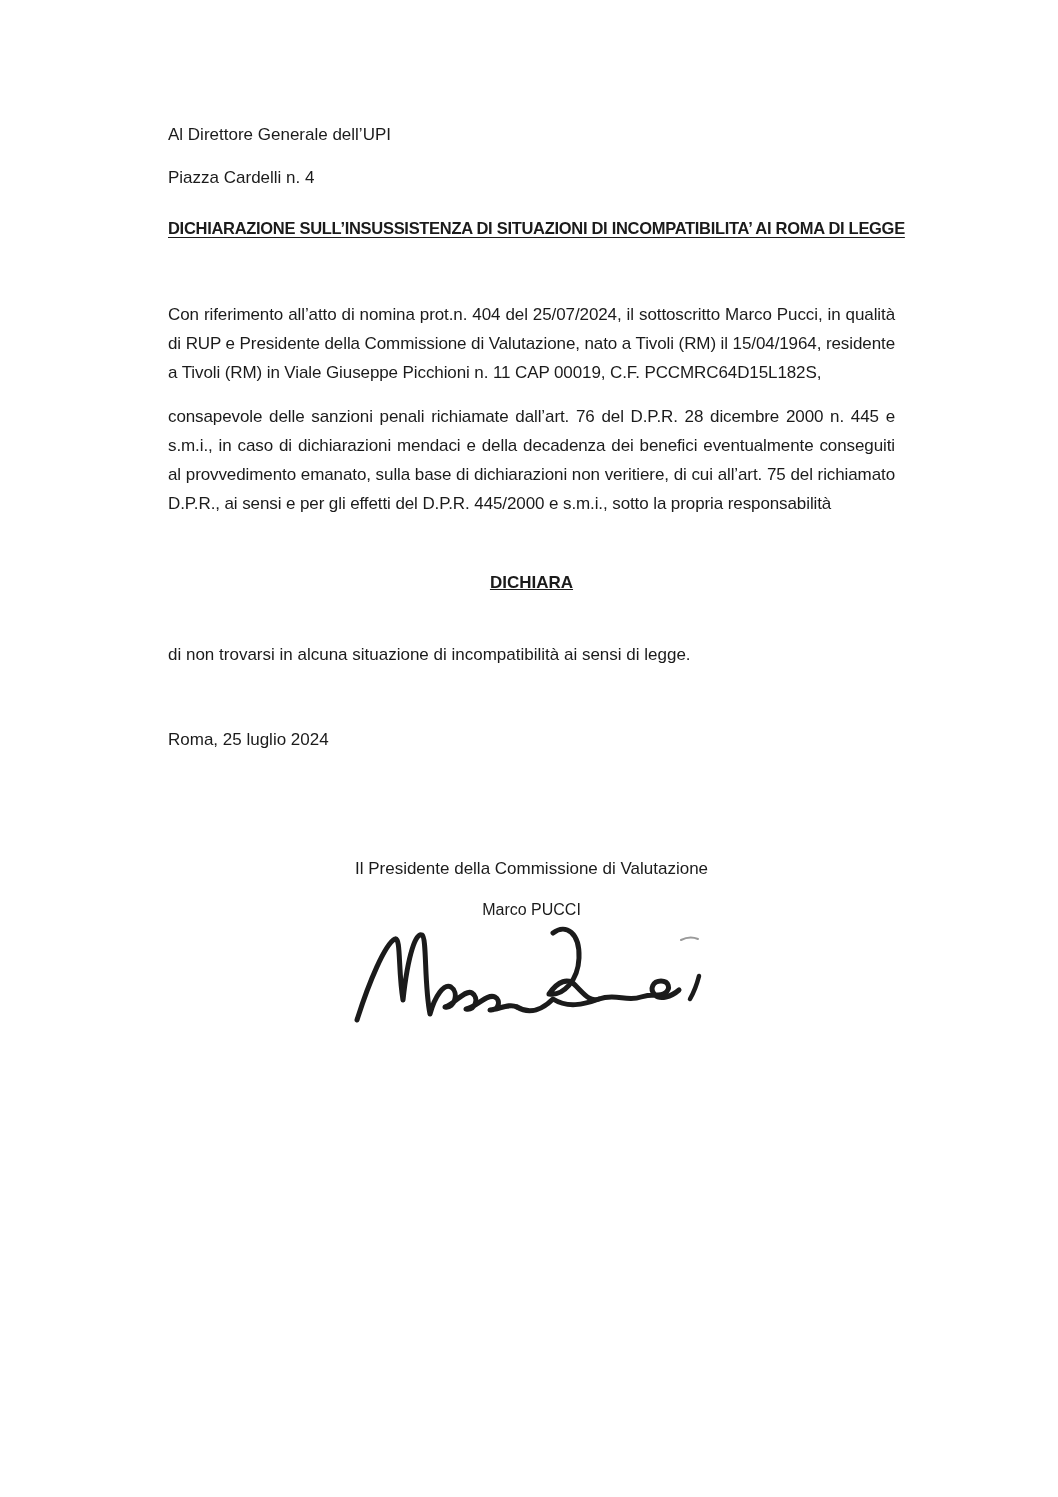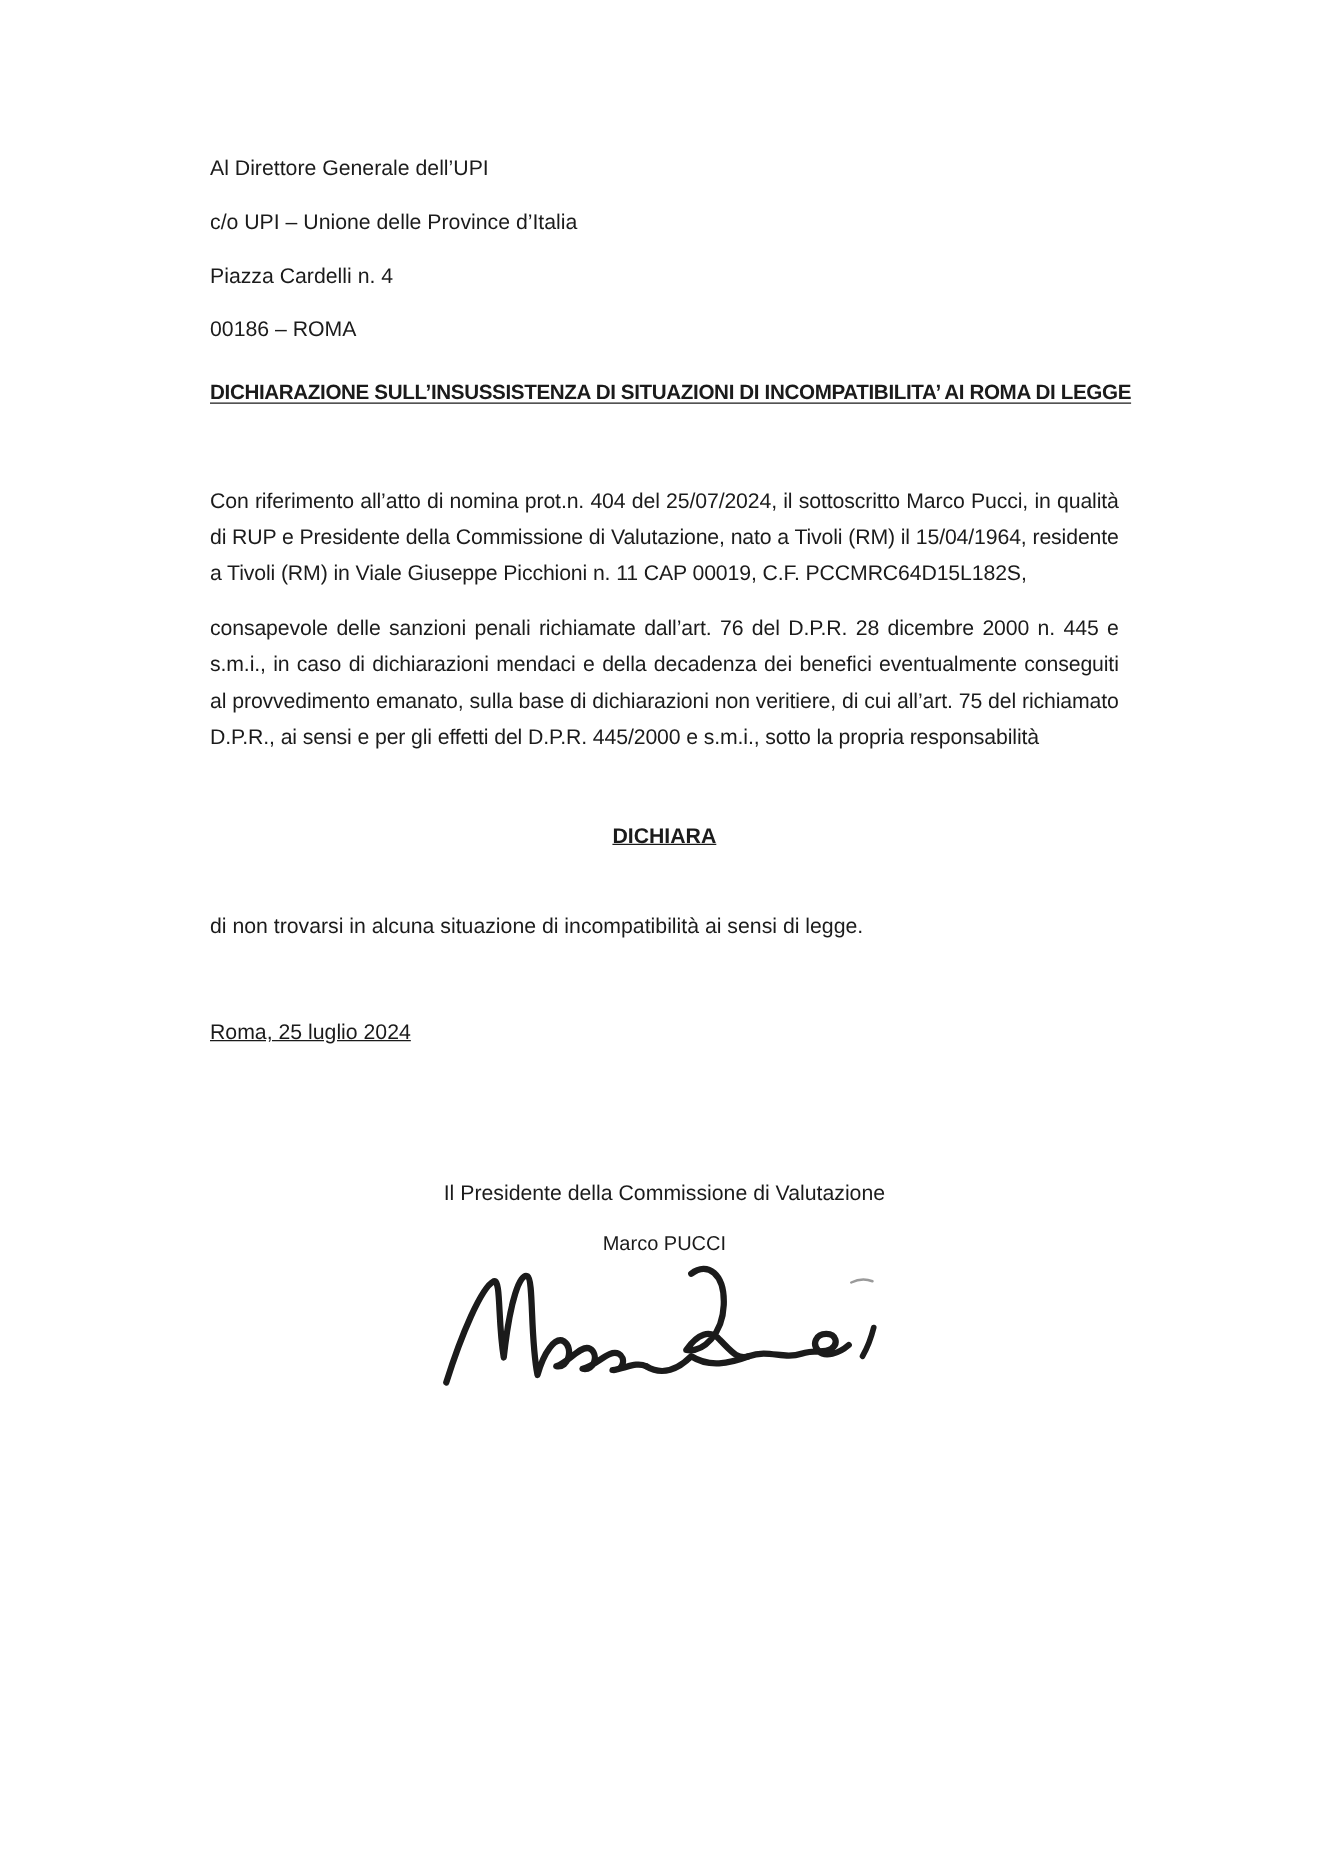--- a/index.html
+++ b/index.html
@@ -53,21 +53,20 @@
   }
   .declaration-text {
     margin-top: 44px;
     font-size: 17px;
     line-height: 29px;
   }
   .place-date {
     margin-top: 56px;
     font-size: 17px;
     line-height: 29px;
-    text-decoration: underline;
   }
   .signer-role {
     margin-top: 100px;
     text-align: center;
     font-size: 17px;
     line-height: 29px;
   }
   .signer-name {
     margin-top: 12px;
     text-align: center;
@@ -82,23 +81,21 @@
   .signature-wrap svg { display: block; width: 100%; height: 100%; }
   b { font-weight: normal; }
 </style>
 </head>
 <body>
 
 <div class="page">
 
   <div class="recipient">
     <p>Al Direttore Generale dell’UPI</p>
-    <p>c/o UPI – Unione delle Province d’Italia</p>
     <p>Piazza Cardelli n. 4</p>
-    <p>00186 – ROMA</p>
   </div>
 
   <div class="doc-title">
     <span>DICHIARAZIONE SULL’INSUSSISTENZA DI SITUAZIONI DI INCOMPATIBILITA’ AI ROMA DI LEGGE</span>
   </div>
 
   <p class="para para-reference"><span>Con riferimento </span><b>all’atto di nomina prot.n. 404 del 25/07/2024</b><span>, il sottoscritto Marco Pucci, in qualità di RUP e Presidente della Commissione di Valutazione, nato a Tivoli (RM) il 15/04/1964, residente a Tivoli (RM) in Viale Giuseppe Picchioni n. 11 CAP 00019, C.F. PCCMRC64D15L182S,</span></p>
 
   <p class="para para-liability">consapevole delle sanzioni penali richiamate dall’art. 76 del D.P.R. 28 dicembre 2000 n. 445 e s.m.i., in caso di dichiarazioni mendaci e della decadenza dei benefici eventualmente conseguiti al provvedimento emanato, sulla base di dichiarazioni non veritiere, di cui all’art. 75 del richiamato D.P.R., ai sensi e per gli effetti del D.P.R. 445/2000 e s.m.i., sotto la propria responsabilità</p>
 

